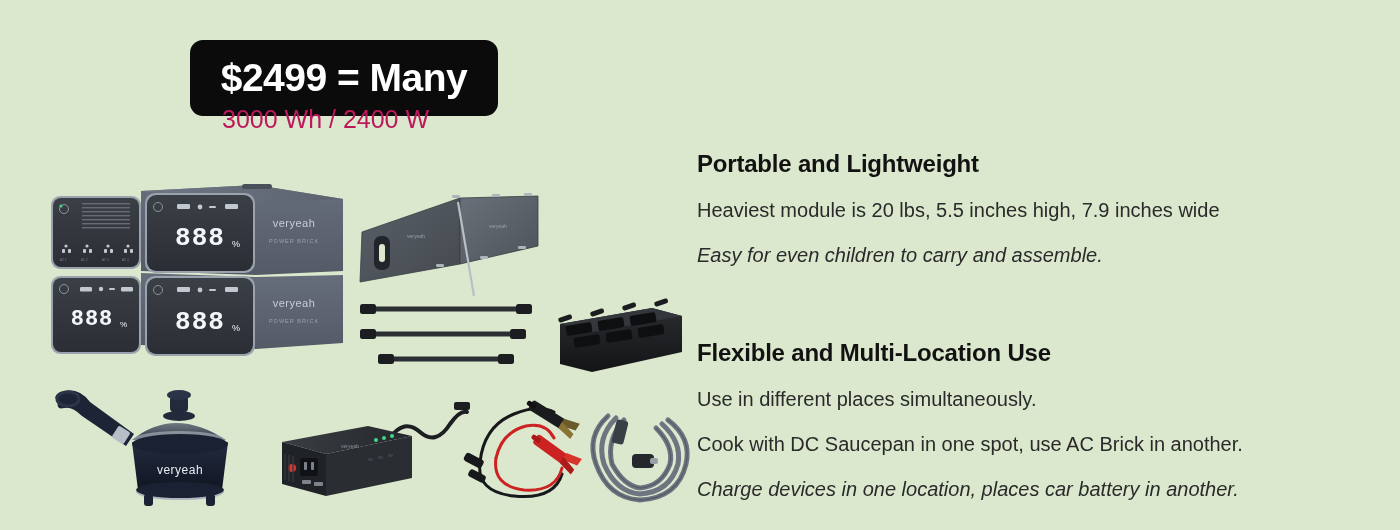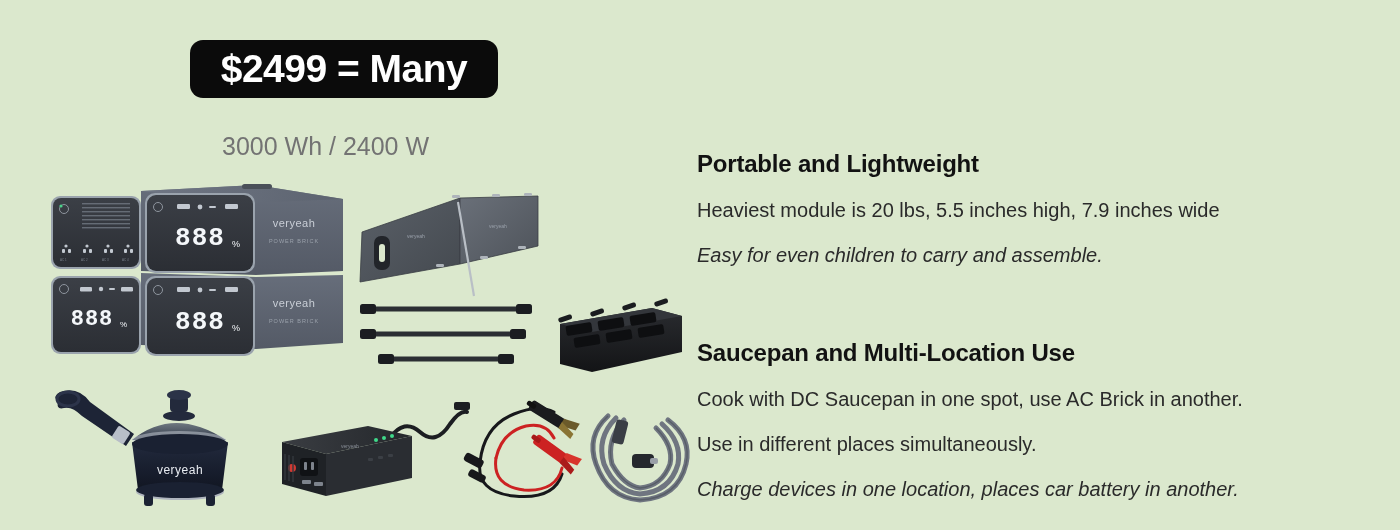--- a/index.html
+++ b/index.html
@@ -23,42 +23,42 @@
     height: 530px;
     background: #dbe8cd;
   }
 
   
   .price-badge {
     position: absolute;
     left: 190px;
     top: 40px;
     width: 308px;
-    height: 58px;
+    height: 76px;
     background: #0b0b0b;
     border-radius: 13px;
     display: flex;
     align-items: center;
     justify-content: center;
   }
   .price-badge-text {
     color: #ffffff;
     font-size: 39px;
     font-weight: 900;
     letter-spacing: -0.5px;
     white-space: nowrap;
   }
 
   .spec-line {
     position: absolute;
     left: 222px;
-    top: 132px;
+    top: 105px;
     font-size: 25px;
     font-weight: 400;
-    color: #737373;
+    color: #be185d;
     white-space: nowrap;
   }
 
   
   .copy-col {
     position: absolute;
     left: 697px;
     top: 150px;
     width: 660px;
   }
@@ -126,23 +126,23 @@
 
     <div class="feature-block">
       <div class="feature-heading">Portable and Lightweight</div>
       <div class="feature-line">Heaviest module is 20 lbs, 5.5 inches high, 7.9 inches wide</div>
       <div class="feature-line">Easy for even children to carry and assemble.</div>
     </div>
 
     <div class="block-gap"></div>
 
     <div class="feature-block">
-      <div class="feature-heading">Saucepan and Multi-Location Use</div>
+      <div class="feature-heading">Flexible and Multi-Location Use</div>
+      <div class="feature-line">Use in different places simultaneously.</div>
       <div class="feature-line">Cook with DC Saucepan in one spot, use AC Brick in another.</div>
-      <div class="feature-line">Use in different places simultaneously.</div>
       <div class="feature-line">Charge devices in one location, places car battery in another.</div>
     </div>
 
   </div>
 
   <div class="art stack">
     <svg width="300" height="178" viewBox="0 0 300 178">
       <defs>
         <linearGradient id="bodyG" x1="0" y1="0" x2="0" y2="1">
           <stop offset="0" stop-color="#676e7b"></stop>

